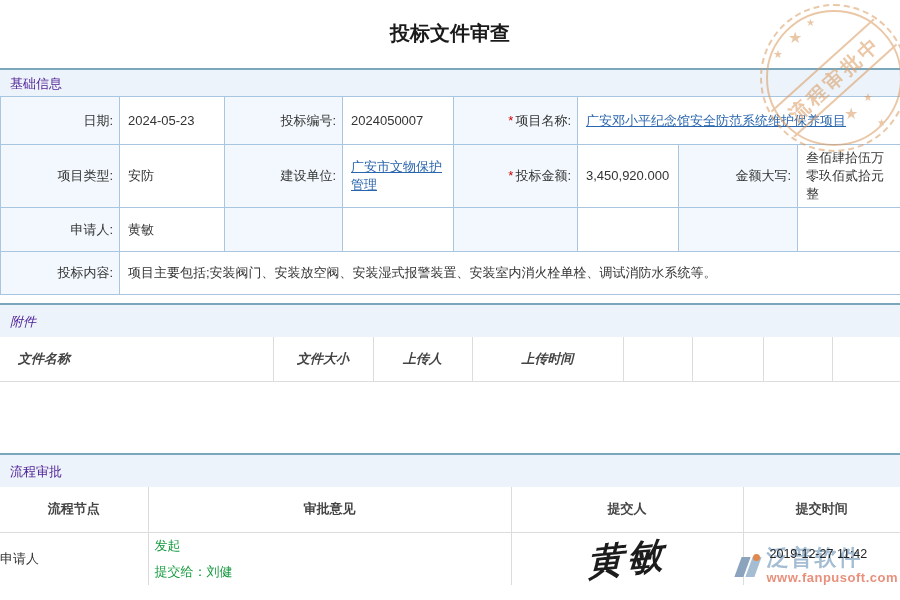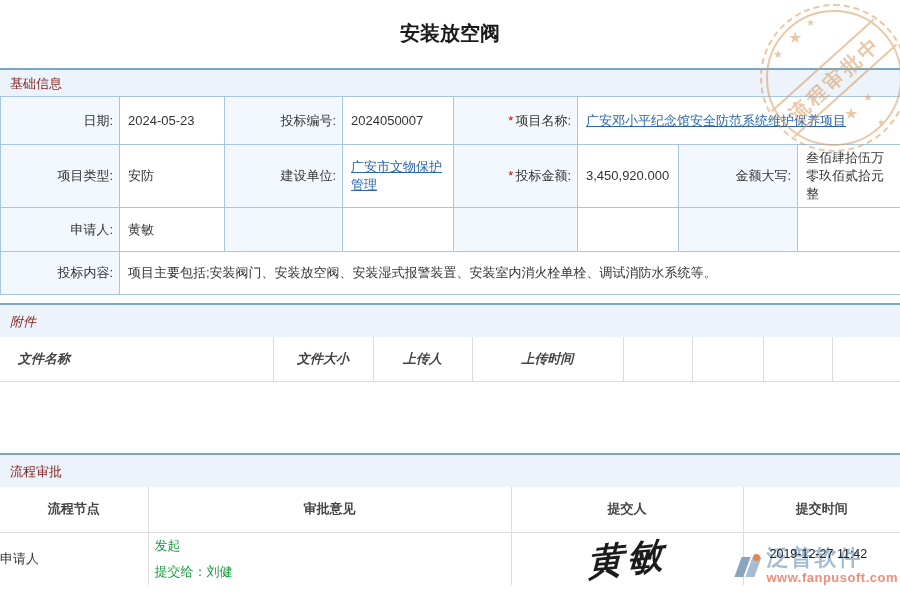--- a/index.html
+++ b/index.html
@@ -10,21 +10,21 @@
   }
   *{box-sizing:border-box;margin:0;padding:0;}
   html,body{background:#fff;}
   body{font-family:"Liberation Sans","DejaVu Sans",sans-serif;color:var(--text);}
   .page{position:relative;width:900px;height:600px;overflow:hidden;background:#fff;}
 
   .title{margin-top:20px;text-align:center;font-size:20px;font-weight:bold;color:#1a1a1a;line-height:26px;}
 
   .section{margin-top:22px;}
   .section-band{border-top:2px solid var(--section-border);background:var(--band-bg);
-    height:28px;line-height:28px;padding-left:10px;font-size:13px;color:#7f1d1d;}
+    height:28px;line-height:28px;padding-left:10px;font-size:13px;color:#4c1d95;}
   .section-band.tall{height:34px;line-height:34px;}
 
   table{border-collapse:collapse;table-layout:fixed;width:900px;}
   .t-basic td{border:1px solid var(--blue-border);font-size:13px;vertical-align:middle;}
   .t-basic td.lbl{background:var(--label-bg);text-align:right;padding:4px 6px 4px 2px;}
   .t-basic td.val{background:#fff;text-align:left;padding:4px 4px 4px 8px;line-height:18px;}
   .r1{height:48px;} .r2{height:54px;} .r3{height:44px;} .r4{height:43px;}
 
   .req{color:var(--red);margin-right:2px;}
   a.lnk{color:var(--link);text-decoration:underline;cursor:pointer;}
@@ -65,21 +65,21 @@
   .star{position:absolute;line-height:1;}
   .st1{left:28px;top:26px;font-size:16px;} .st2{left:13px;top:45px;font-size:11px;}
   .st3{left:46px;top:14px;font-size:10px;} .st4{left:84px;top:102px;font-size:16px;}
   .st5{left:103px;top:88px;font-size:11px;} .st6{left:117px;top:114px;font-size:10px;}
 </style>
 </head>
 <body>
 
 <div class="page">
 
-  <div class="title">安装放空阀</div>
+  <div class="title">投标文件审查</div>
 
   <div class="section">
     <div class="section-band">基础信息</div>
     <table class="t-basic">
       <colgroup>
         <col style="width:119px">
           <col style="width:105px">
           <col style="width:118px">
           <col style="width:111px">
         <col style="width:124px">

